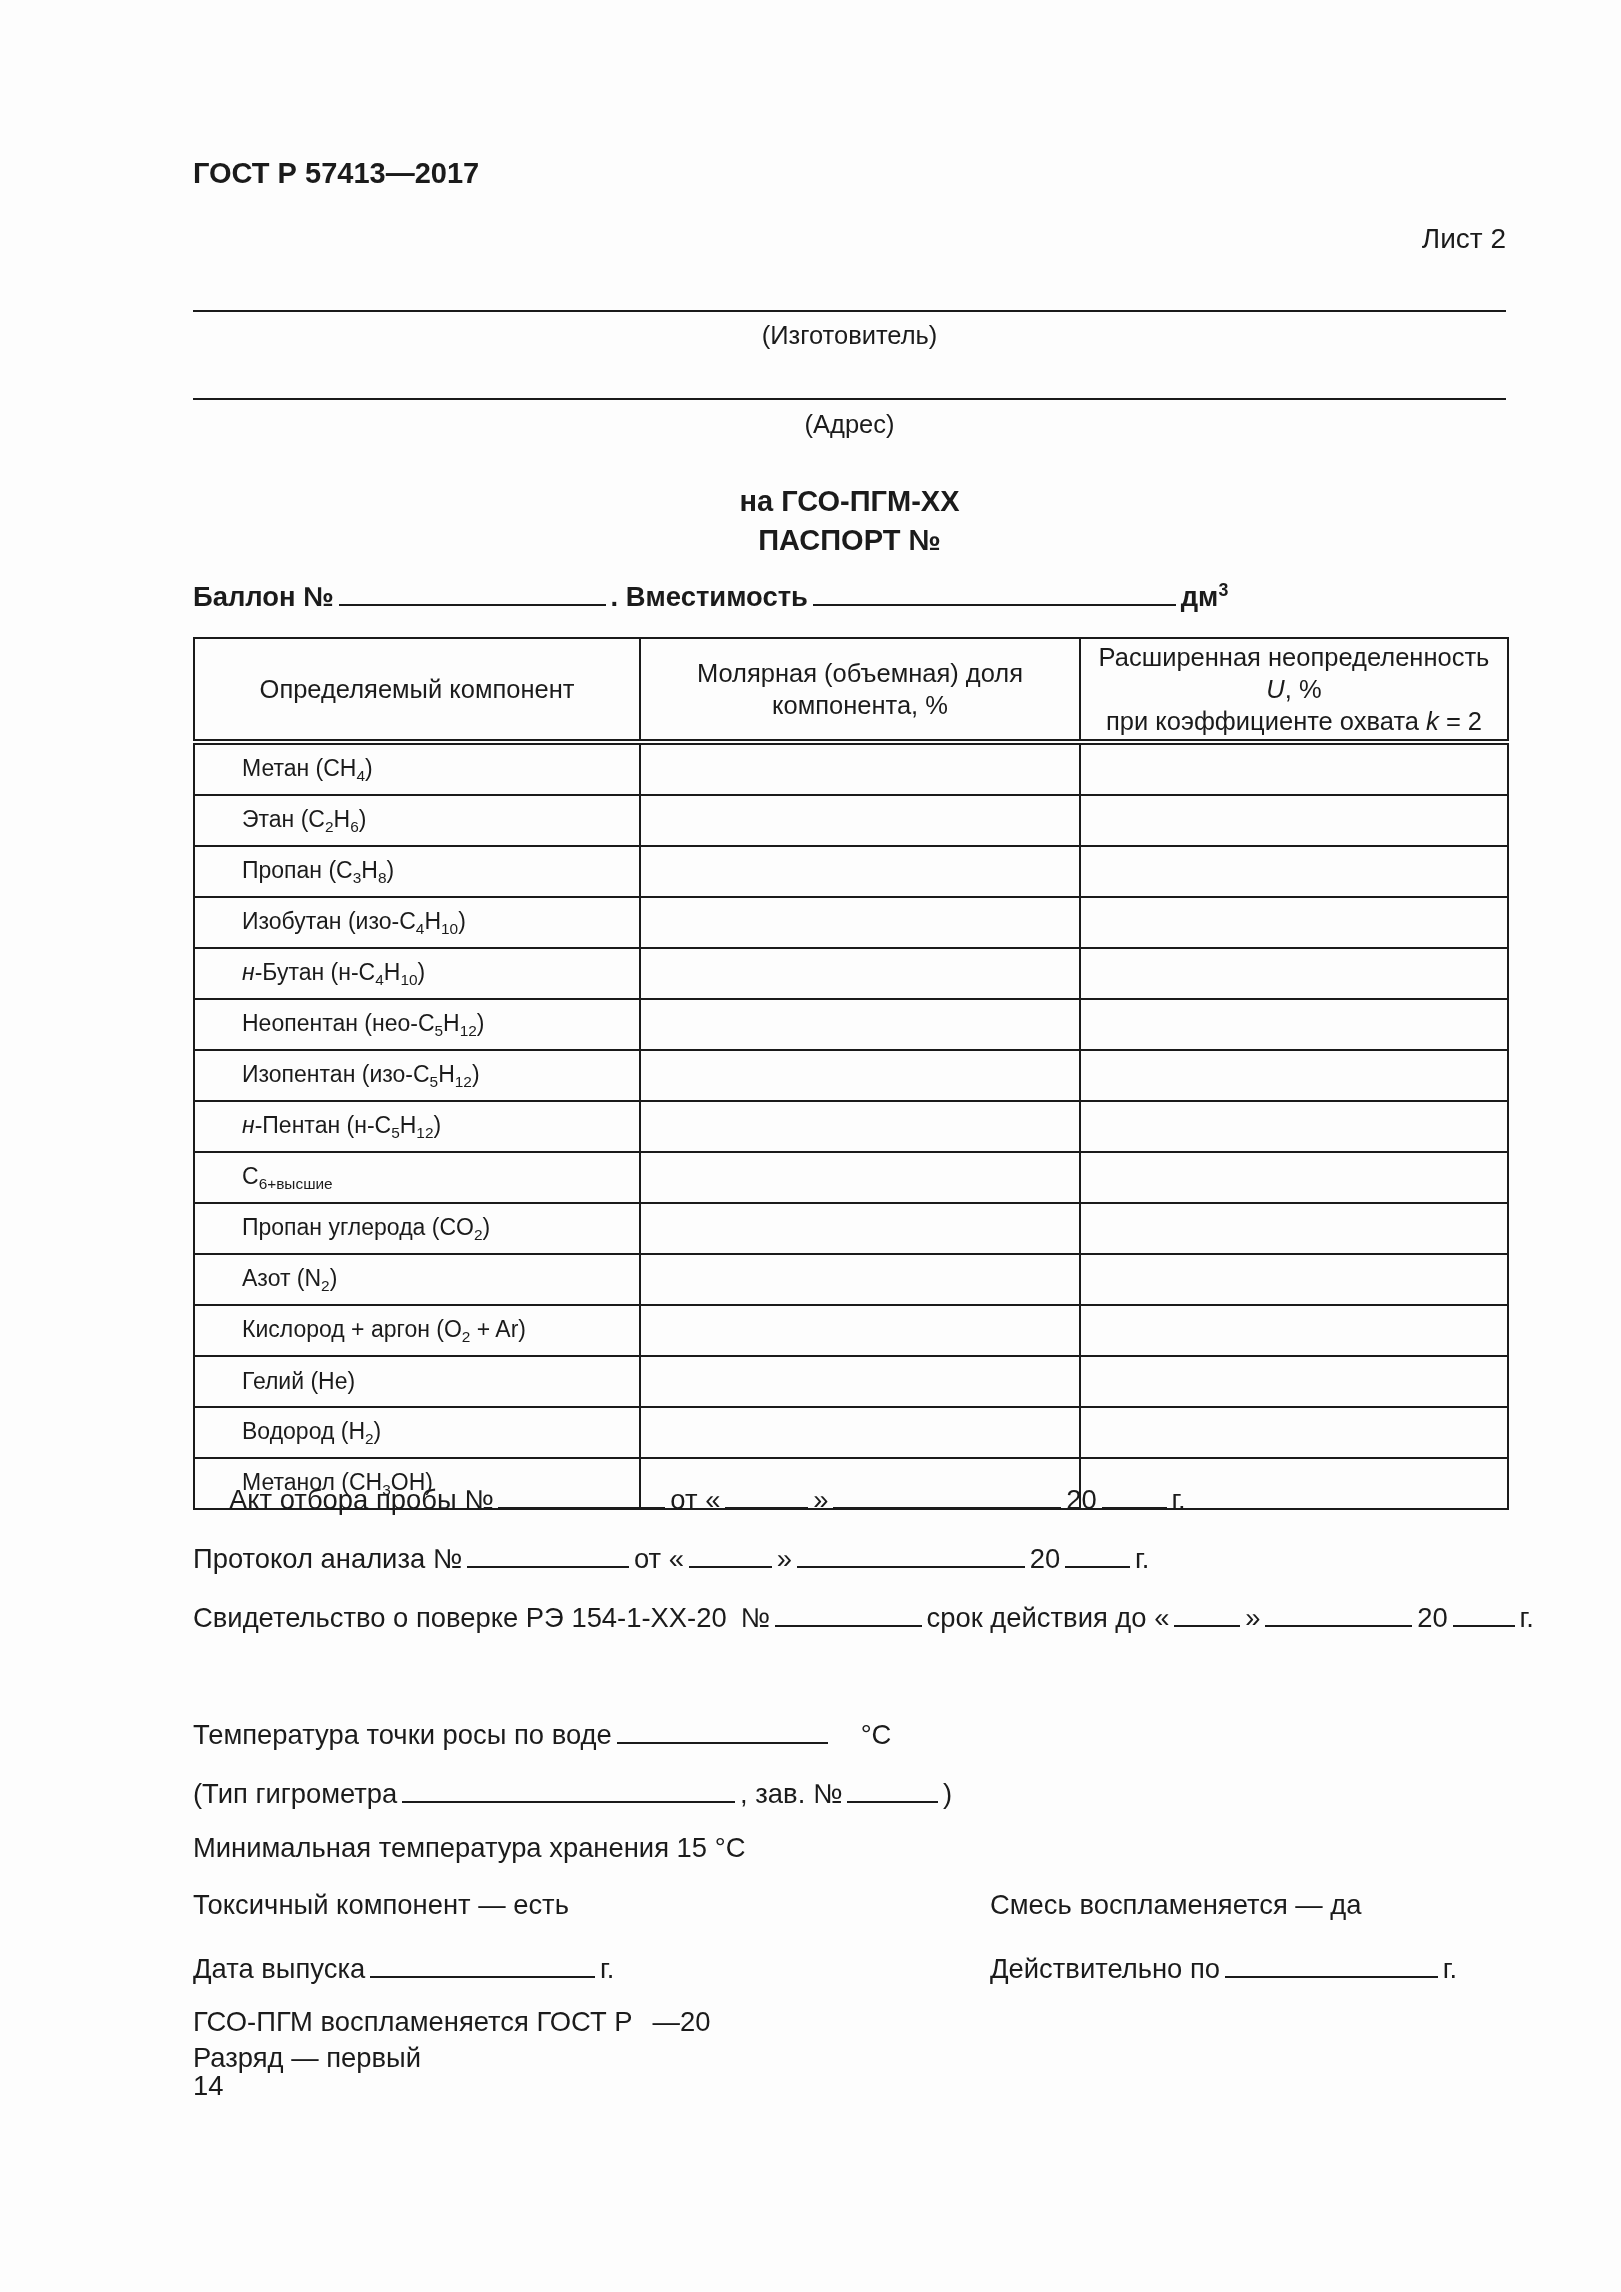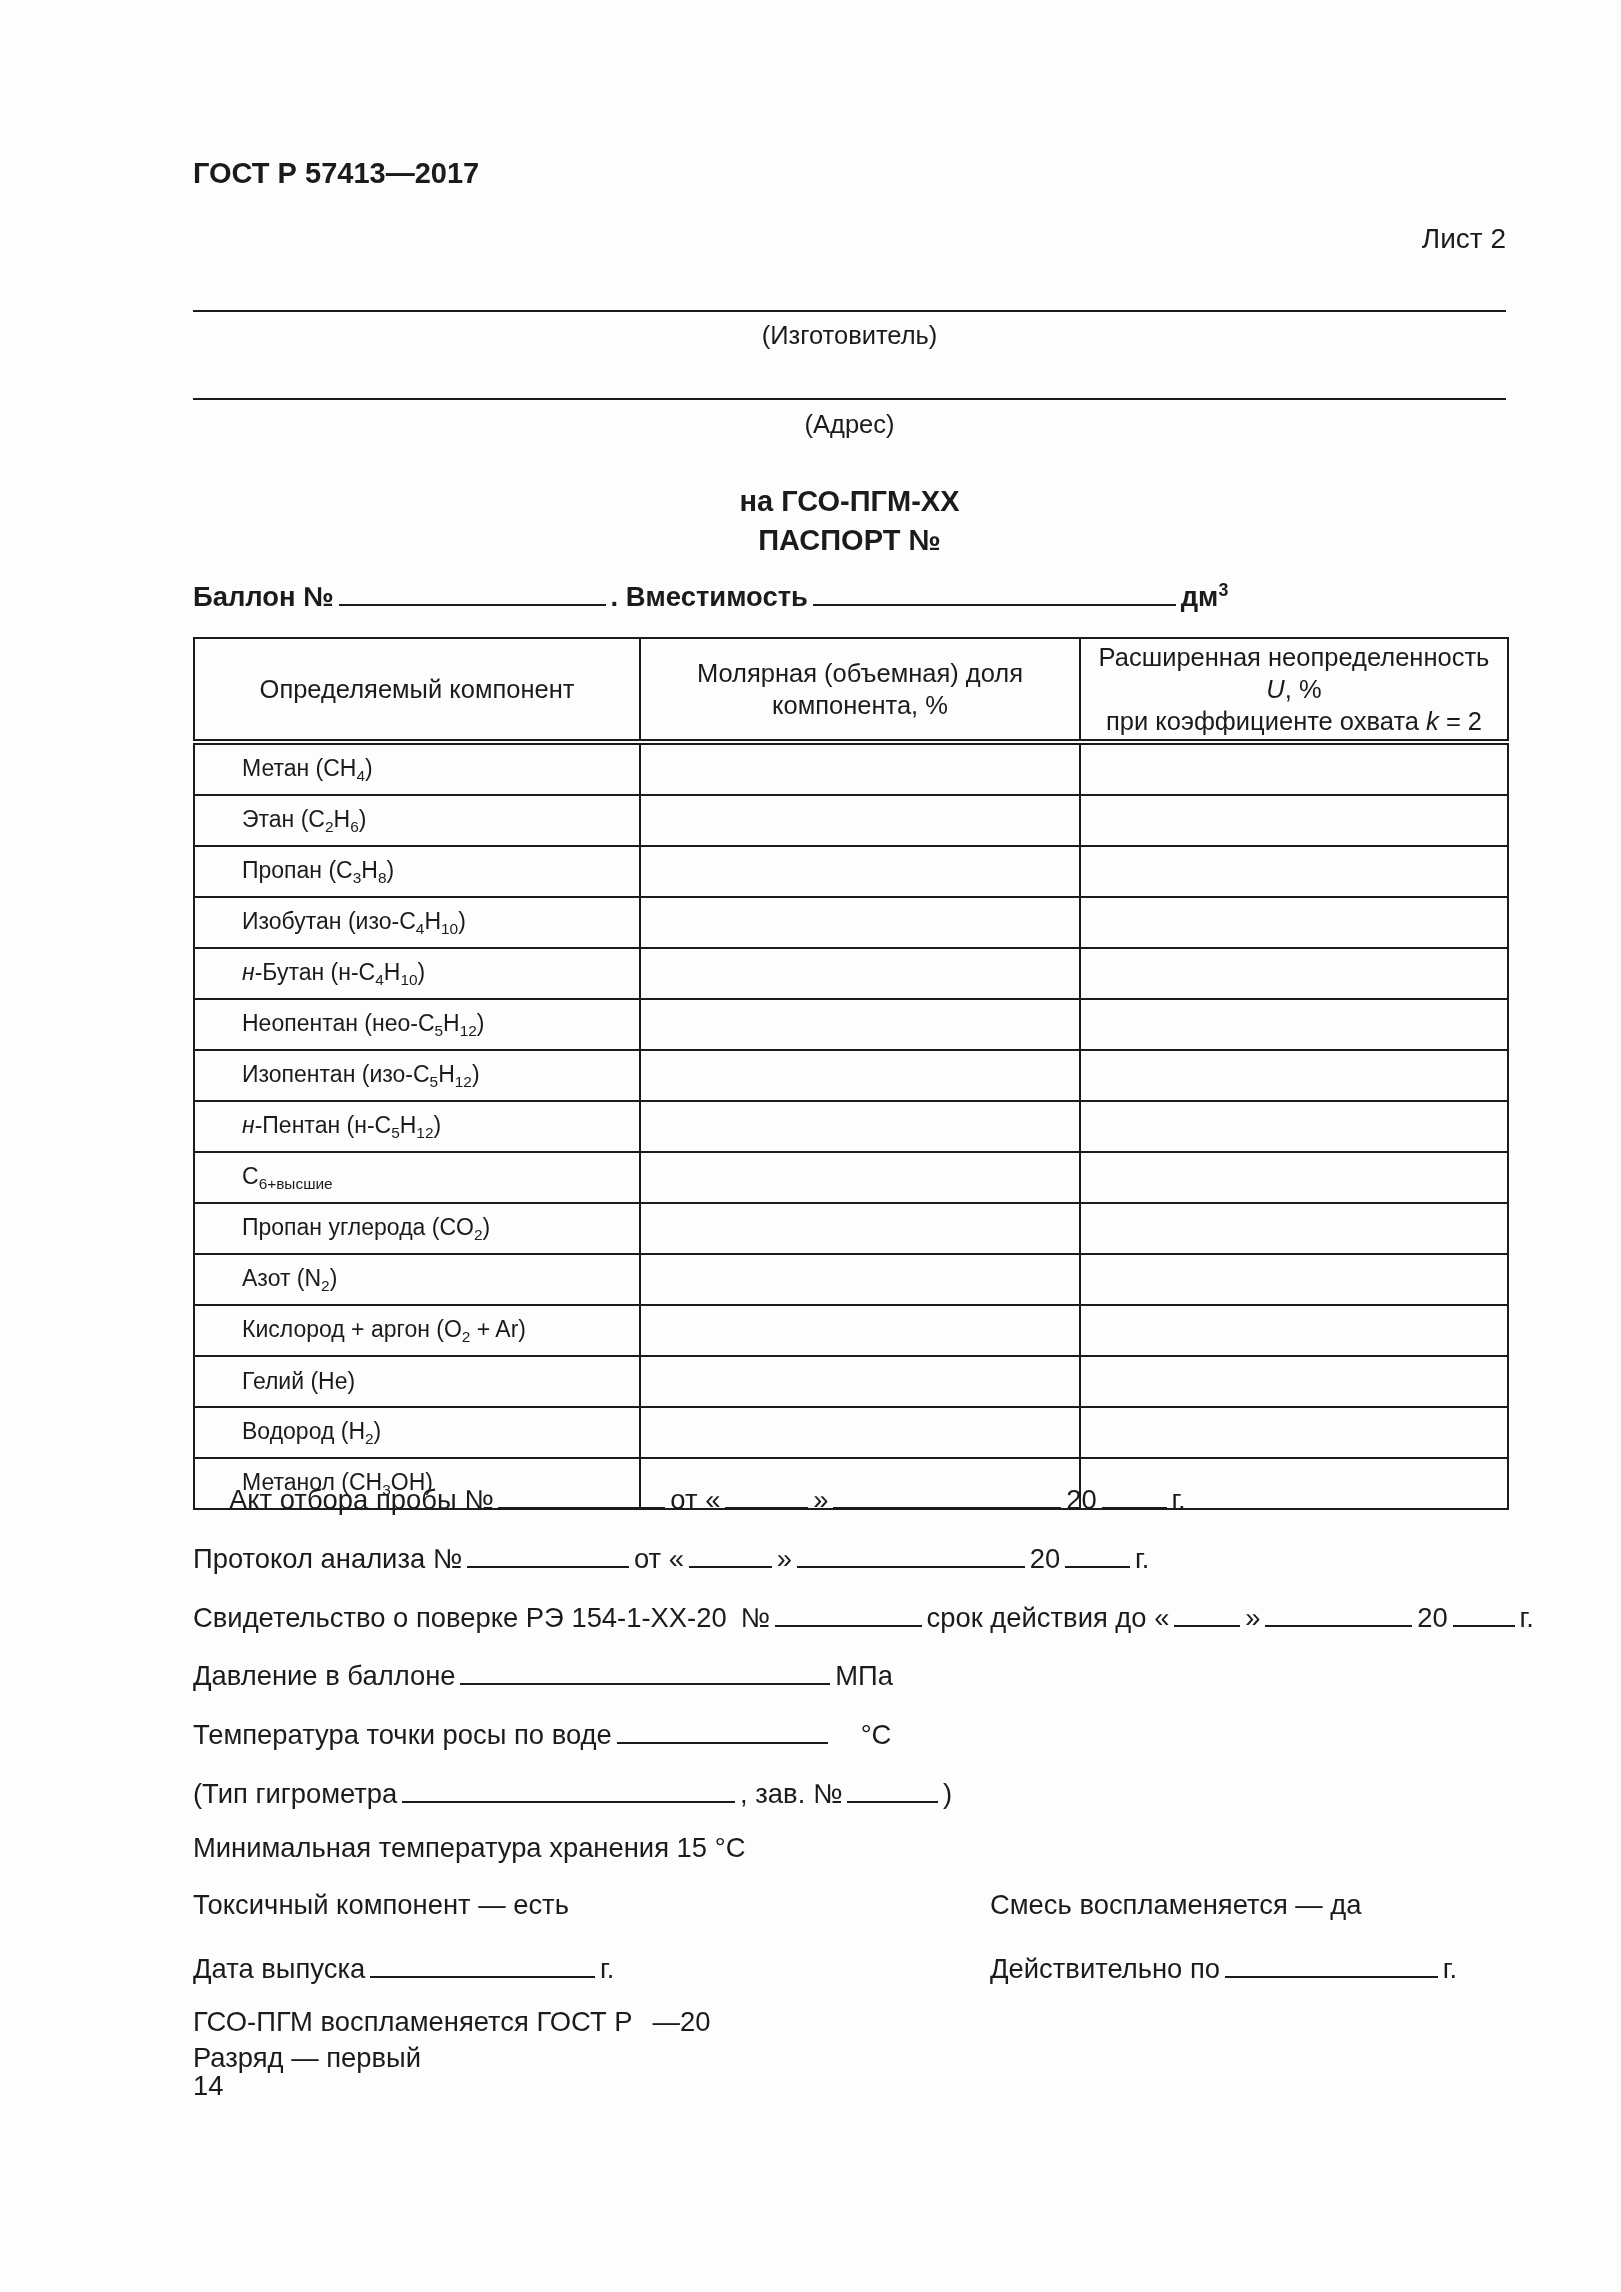--- a/index.html
+++ b/index.html
@@ -163,23 +163,20 @@
   </div>
 
   <div class="abs line" style="left:193px; top:1537px;">
     <span>Протокол анализа №</span><span class="bl" style="width:162px;"></span><span>от «</span><span class="bl" style="width:83px;"></span><span>»</span><span class="bl" style="width:228px;"></span><span>20</span><span class="bl" style="width:65px;"></span><span>г.</span>
   </div>
 
   <div class="abs line" style="left:193px; top:1596px;">
     <span>Свидетельство о поверке РЭ 154-1-ХХ-20</span><span style="margin-left:13.7px;">№</span><span class="bl" style="width:147px;"></span><span>срок действия до «</span><span class="bl" style="width:66px;"></span><span>»</span><span class="bl" style="width:147px;"></span><span>20</span><span class="bl" style="width:62px;"></span><span>г.</span>
   </div>
 
-  <div class="abs line" style="left:193px; top:1654px;">
-    <span>Давление в баллоне</span><span class="bl" style="width:370px;"></span><span>МПа</span>
-  </div>
 
   <div class="abs line" style="left:193px; top:1772px;">
     <span>(Тип гигрометра</span><span class="bl" style="width:333px;"></span><span>, зав. №</span><span class="bl" style="width:91px;"></span><span>)</span>
   </div>
 
   <div class="abs line" style="left:193px; top:1713px;">
     <span>Температура точки росы по воде</span><span class="bl" style="width:211px; margin-right:33px;"></span><span>°С</span>
   </div>
 
   <div class="abs line" style="left:193px; top:1831px;">Минимальная температура хранения 15 °С</div>

